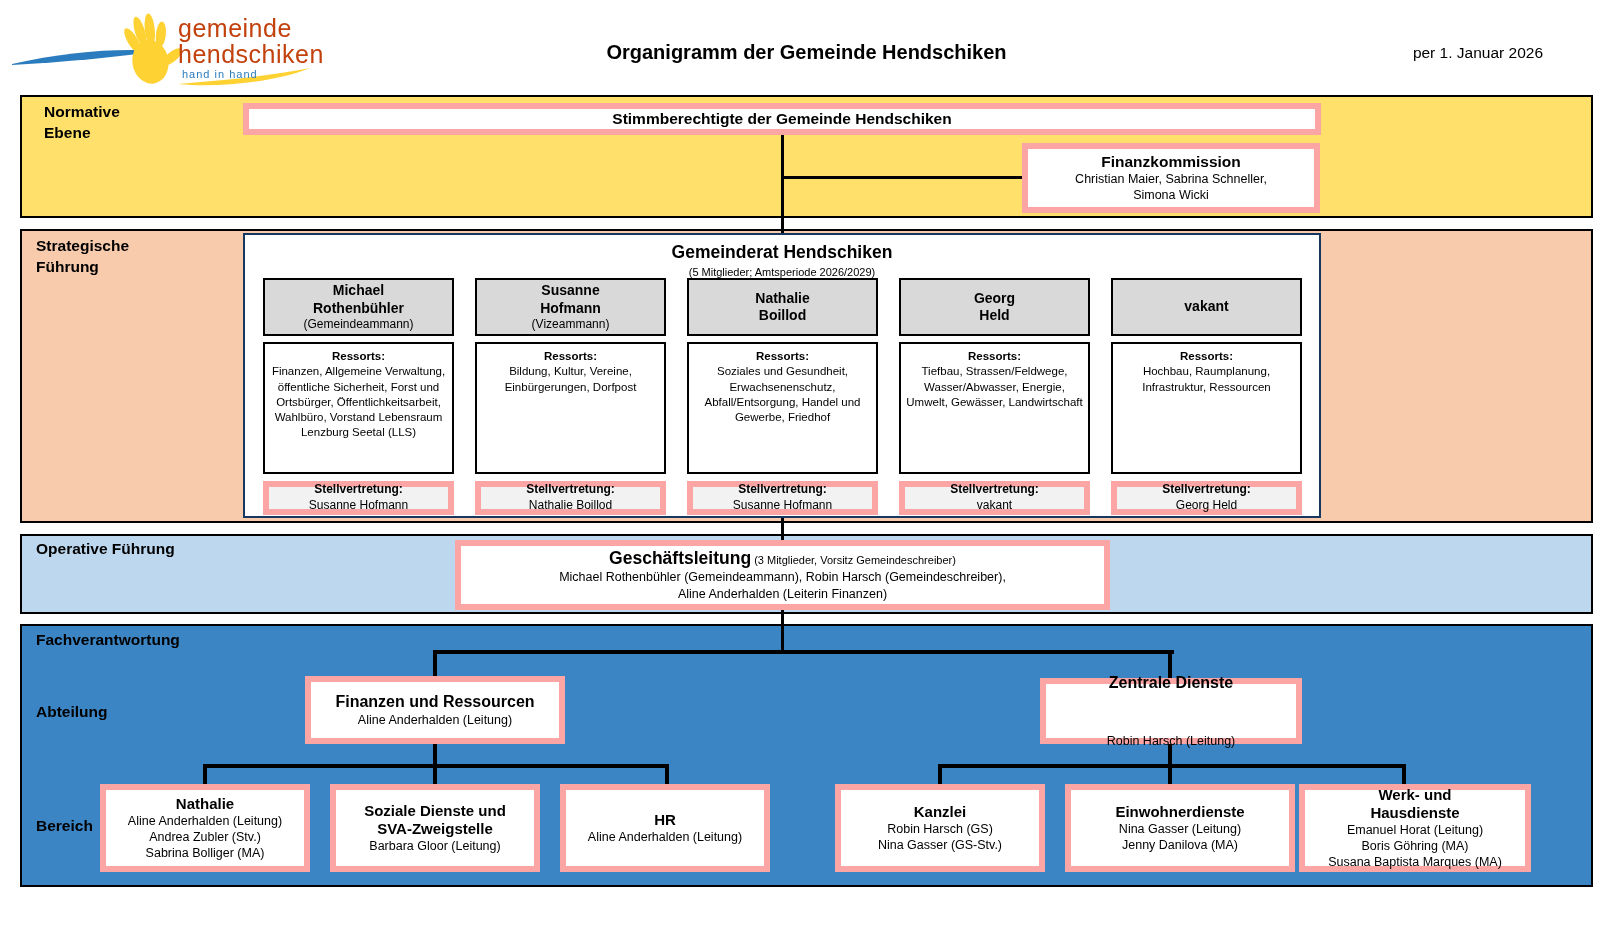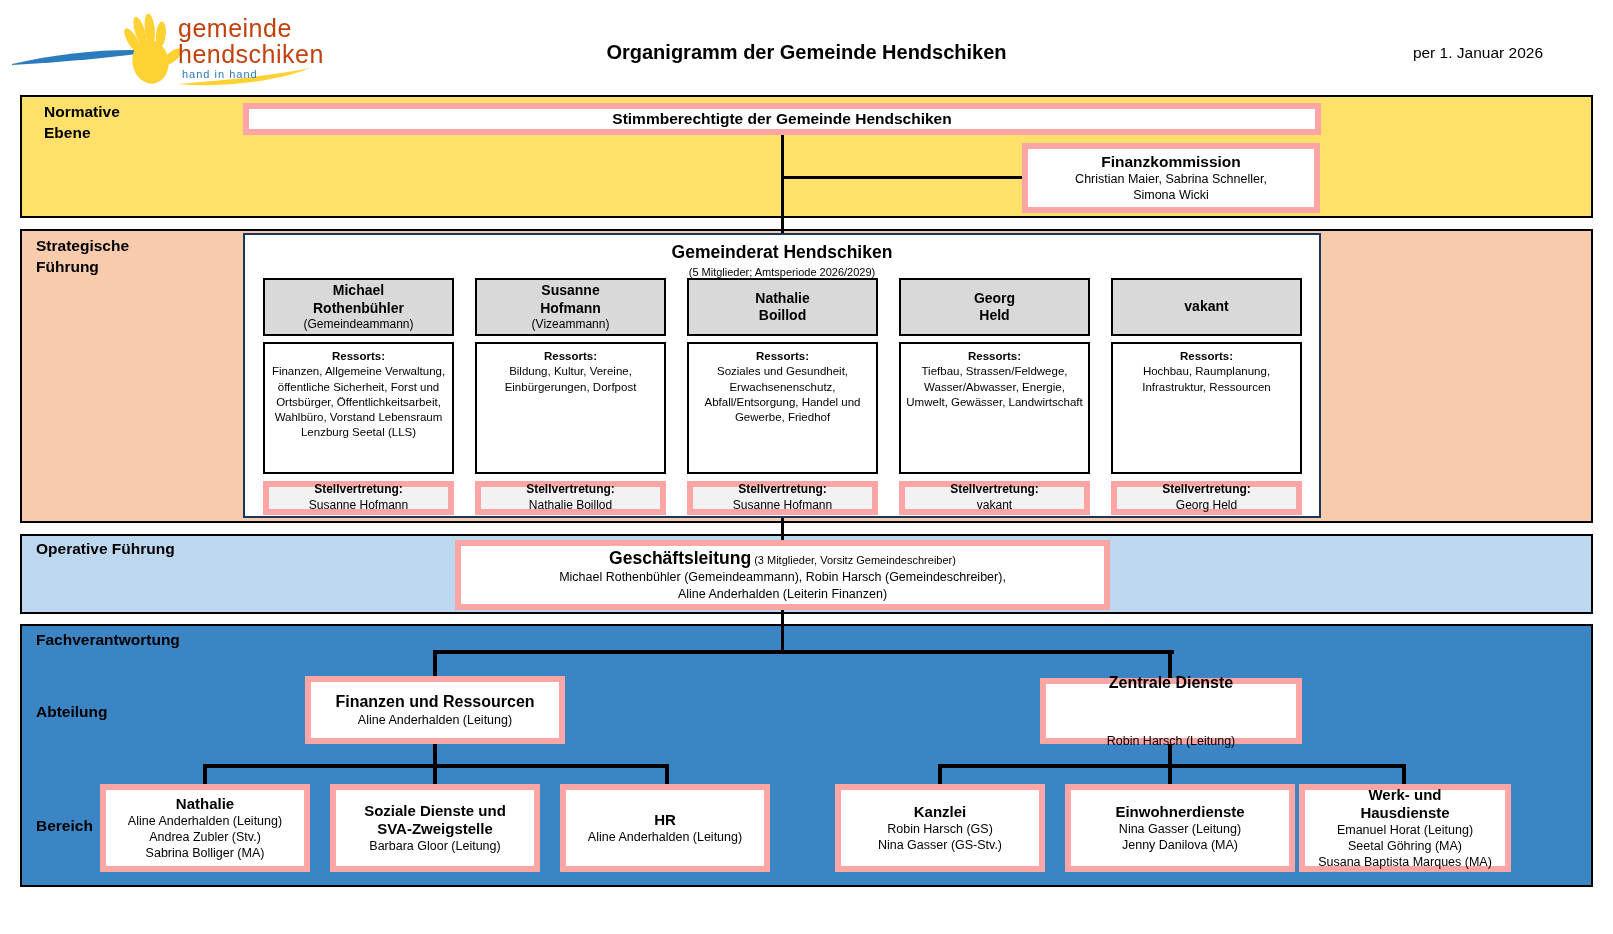--- a/index.html
+++ b/index.html
@@ -251,21 +251,21 @@
     <div class="person">Robin Harsch (GS)</div>
     <div class="person">Nina Gasser (GS-Stv.)</div>
   </div>
 
   <div class="box navy" style="left:1065px; top:784px; width:230px; height:88px;">
     <div class="b-title">Einwohnerdienste</div>
     <div class="person">Nina Gasser (Leitung)</div>
     <div class="person">Jenny Danilova (MA)</div>
   </div>
 
-  <div class="box navy" style="left:1299px; top:784px; width:212px; height:88px;">
+  <div class="box navy" style="left:1299px; top:784px; width:232px; height:88px;">
     <div class="b-title">Werk- und
 Hausdienste</div>
     <div class="person">Emanuel Horat (Leitung)</div>
-    <div class="person">Seetal Göhring (MA)</div>
+    <div class="person">Boris Göhring (MA)</div>
     <div class="person">Susana Baptista Marques (MA)</div>
   </div>
 
 </div>
 
 </body></html>

